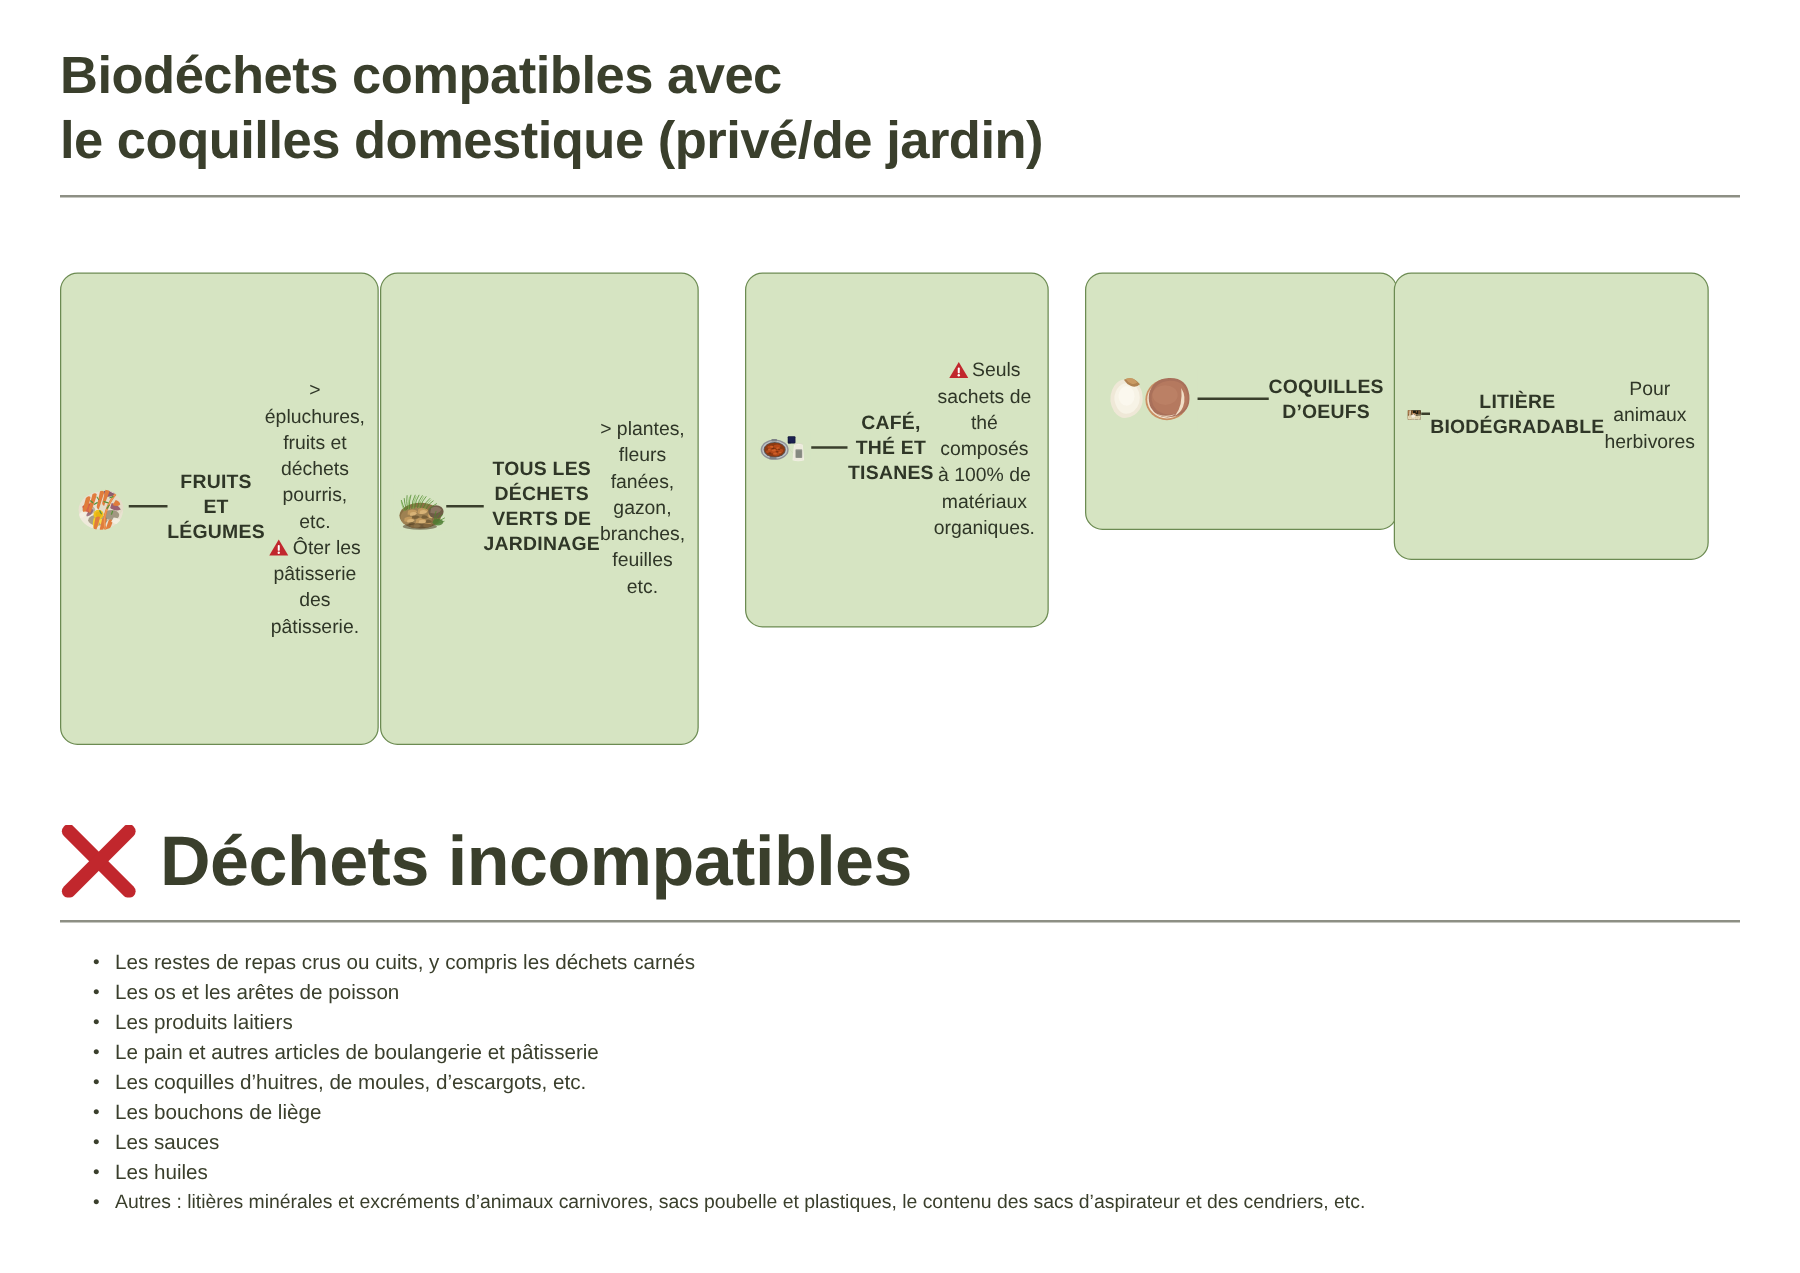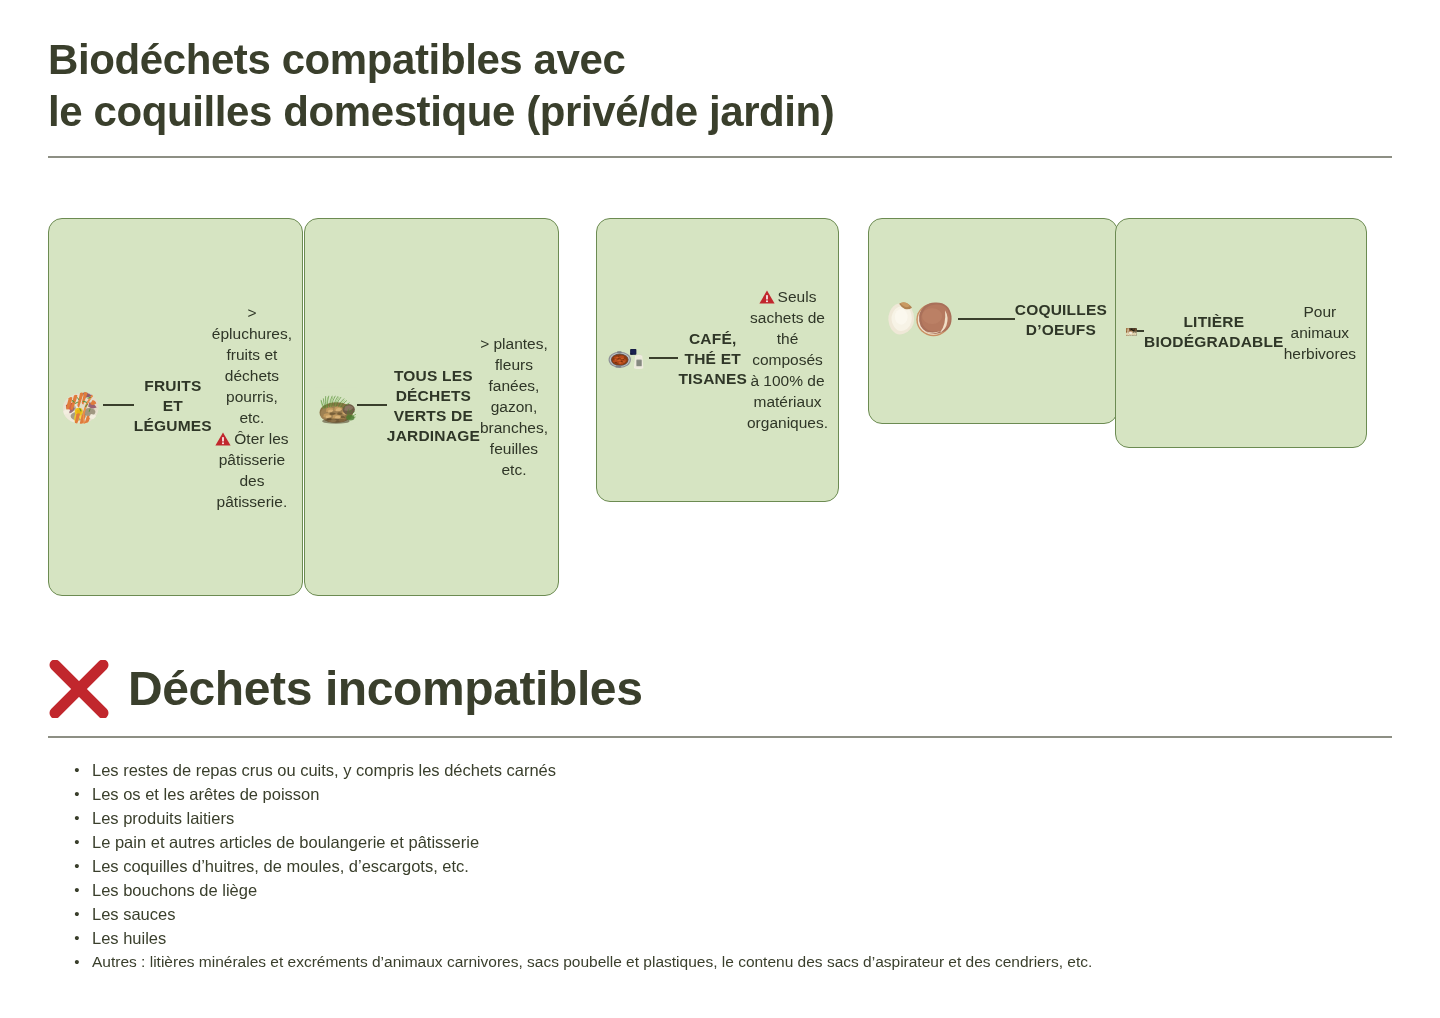--- a/index.html
+++ b/index.html
@@ -61,21 +61,21 @@
   #card-eggs     {left:820px; top:0px;  width:250px; height:206px;}
   #card-litter   {left:1067px;top:0px;  width:252px; height:230px;}
 
   
   .art{display:block;}
 
   
   .sec2-head{position:absolute;left:48px;top:660px;display:flex;align-items:center;gap:18px;}
   .x-mark{width:62px;height:58px;flex:0 0 auto;}
   .sec2-title{
-    font-size:48px;font-weight:700;letter-spacing:-0.4px;color:#3a3f2c;line-height:48px;
+    font-size:56px;font-weight:700;letter-spacing:-0.4px;color:#3a3f2c;line-height:48px;
   }
   .sec2-rule{position:absolute;left:48px;top:736px;width:1344px;}
 
   .bullets{position:absolute;left:62px;top:758px;width:1340px;}
   .bullet{
     display:flex;align-items:flex-start;
     font-size:16.5px;line-height:24px;color:#3a3f2c;margin-bottom:0px;
   }
   .bullet .dot{width:30px;flex:0 0 30px;text-align:center;font-size:15px;line-height:24px;color:#3a3f2c;}
   .bullet .btext{flex:1 1 auto;}

